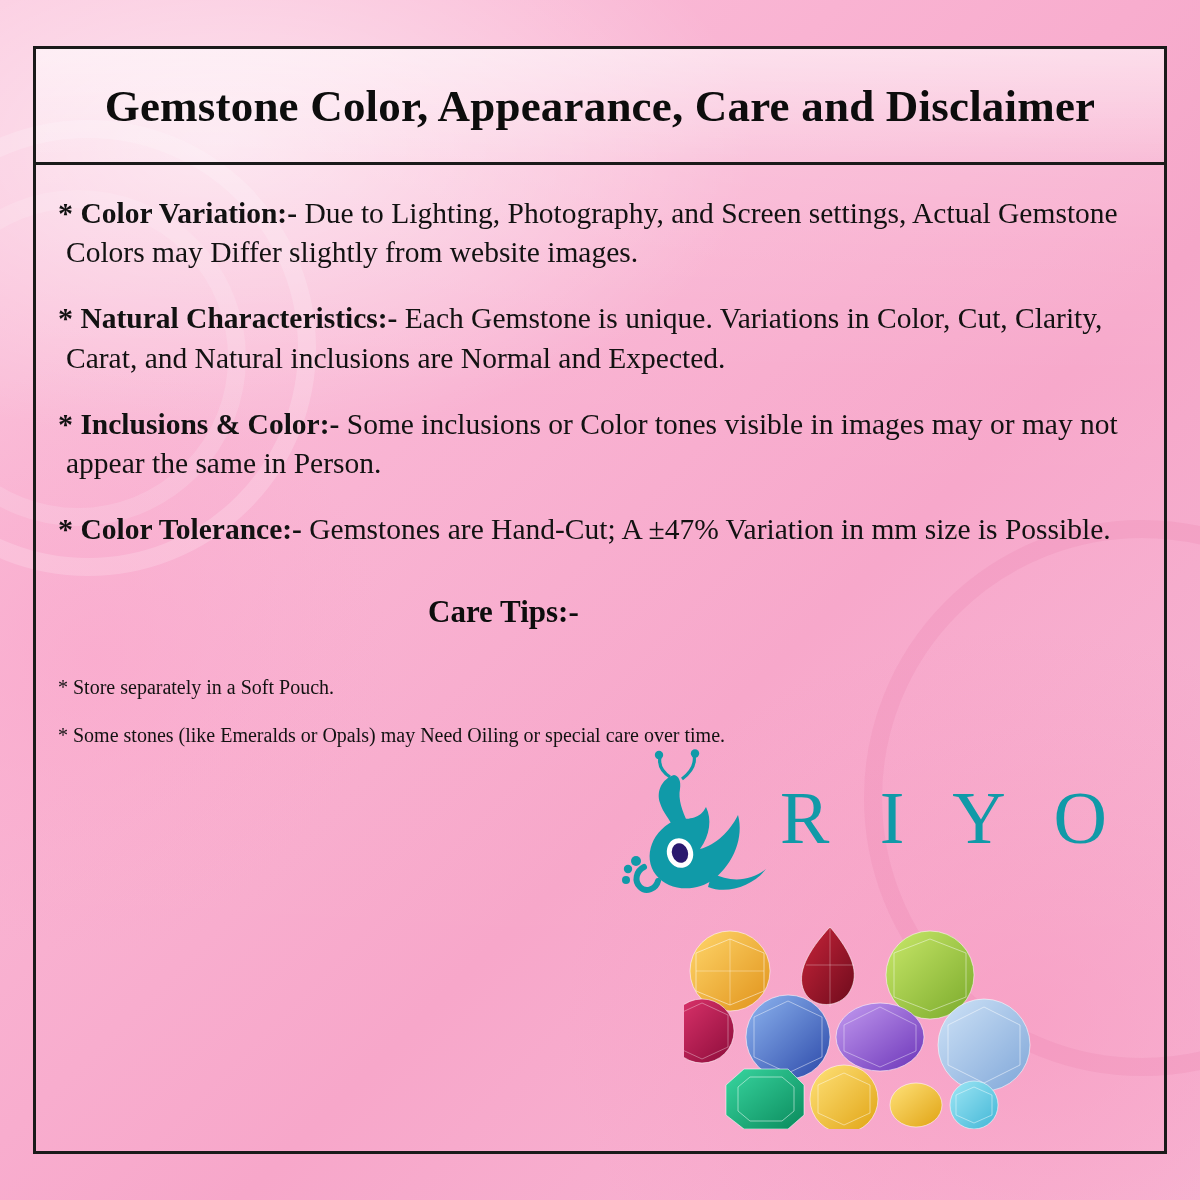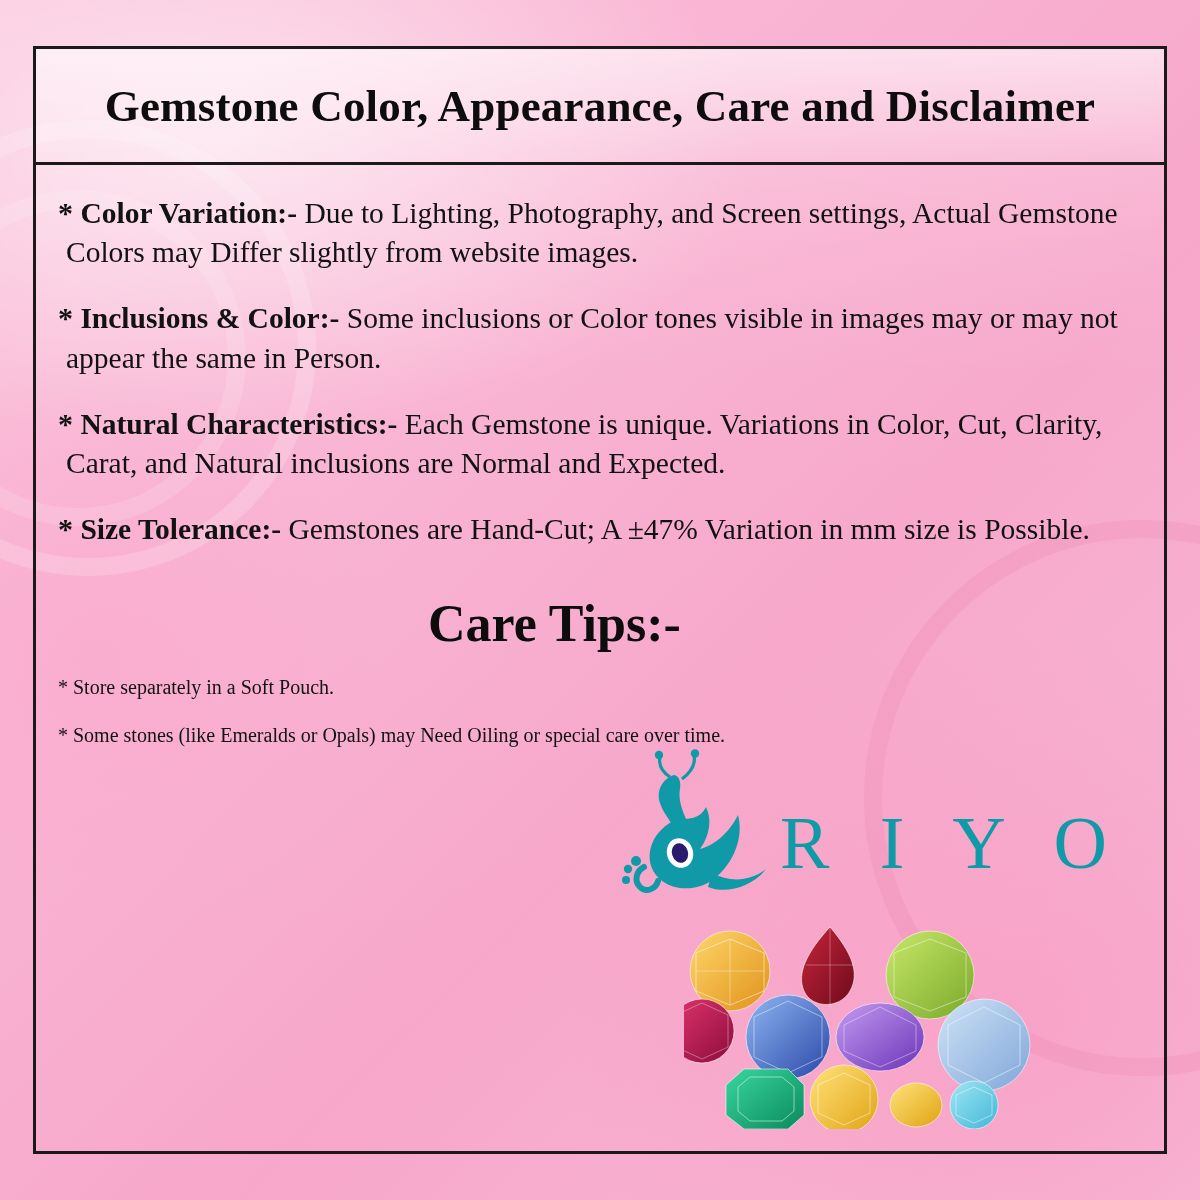--- a/index.html
+++ b/index.html
@@ -91,21 +91,21 @@
   .care-row {
     position: relative;
     height: 96px;
     margin-top: -4px;
   }
   .care-tips {
     position: absolute;
     left: 370px;
     top: 22px;
     font-weight: bold;
-    font-size: 52px;
+    font-size: 31px;
     color: #0d0d0d;
     font-family: "Liberation Serif", serif;
   }
 
   .care-list {
     margin-top: 6px;
   }
   .care-item {
     font-family: "Liberation Serif", serif;
     font-size: 20px;
@@ -122,21 +122,21 @@
     position: absolute;
     right: 36px;
     top: 700px;
     width: 520px;
     height: 150px;
     pointer-events: none;
   }
   .logo-text {
     position: absolute;
     left: 172px;
-    top: 52px;
+    top: 27px;
     font-family: "Liberation Serif", serif;
     font-size: 74px;
     letter-spacing: 16px;
     color: #109aa8;
     font-weight: normal;
   }
   .peacock {
     position: absolute;
     left: 0;
     top: 0;
@@ -166,32 +166,32 @@
 
     <div class="body-area">
 
       <div class="bullet b1">
         <span class="star">*</span>
         <span class="lead">Color Variation:-</span><span class="rest"> Due to Lighting, Photography, and Screen settings, Actual Gemstone Colors may Differ slightly from website images.</span>
       </div>
 
       <div class="bullet">
         <span class="star">*</span>
-        <span class="lead">Inclusions &amp; Color:-</span><span class="rest"> Some inclusions or Color tones visible in images may or may not appear the same in Person.</span>
+        <span class="lead">Natural Characteristics:-</span><span class="rest"> Each Gemstone is unique. Variations in Color, Cut, Clarity, Carat, and Natural inclusions are Normal and Expected.</span>
       </div>
 
       <div class="bullet">
         <span class="star">*</span>
-        <span class="lead">Natural Characteristics:-</span><span class="rest"> Each Gemstone is unique. Variations in Color, Cut, Clarity, Carat, and Natural inclusions are Normal and Expected.</span>
+        <span class="lead">Inclusions &amp; Color:-</span><span class="rest"> Some inclusions or Color tones visible in images may or may not appear the same in Person.</span>
       </div>
 
 
       <div class="bullet">
         <span class="star">*</span>
-        <span class="lead">Size Tolerance:-</span><span class="rest"> Gemstones are Hand-Cut; A ±47% Variation in mm size is Possible.</span>
+        <span class="lead">Color Tolerance:-</span><span class="rest"> Gemstones are Hand-Cut; A ±47% Variation in mm size is Possible.</span>
       </div>
 
       <div class="care-row">
         <div class="care-tips">Care Tips:-</div>
       </div>
 
       <div class="care-list">
         <div class="care-item">* Store separately in a Soft Pouch.</div>
         <div class="care-item">* Some stones (like Emeralds or Opals) may Need Oiling or special care over time.</div>
       </div>

